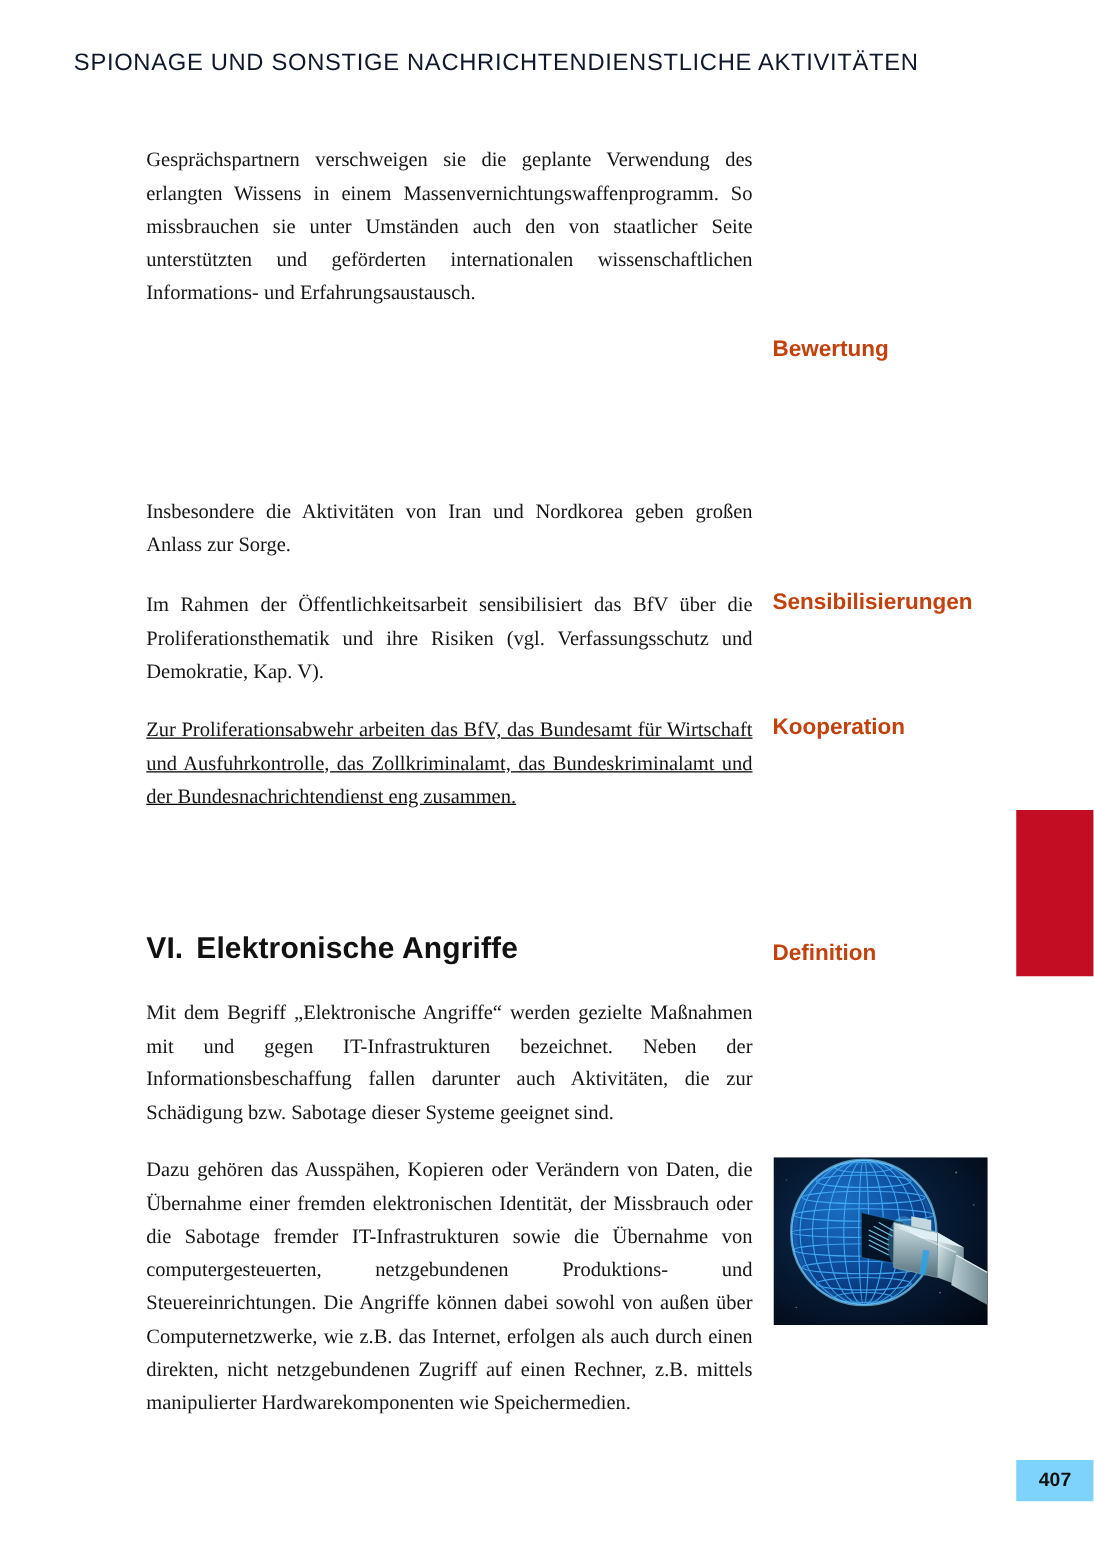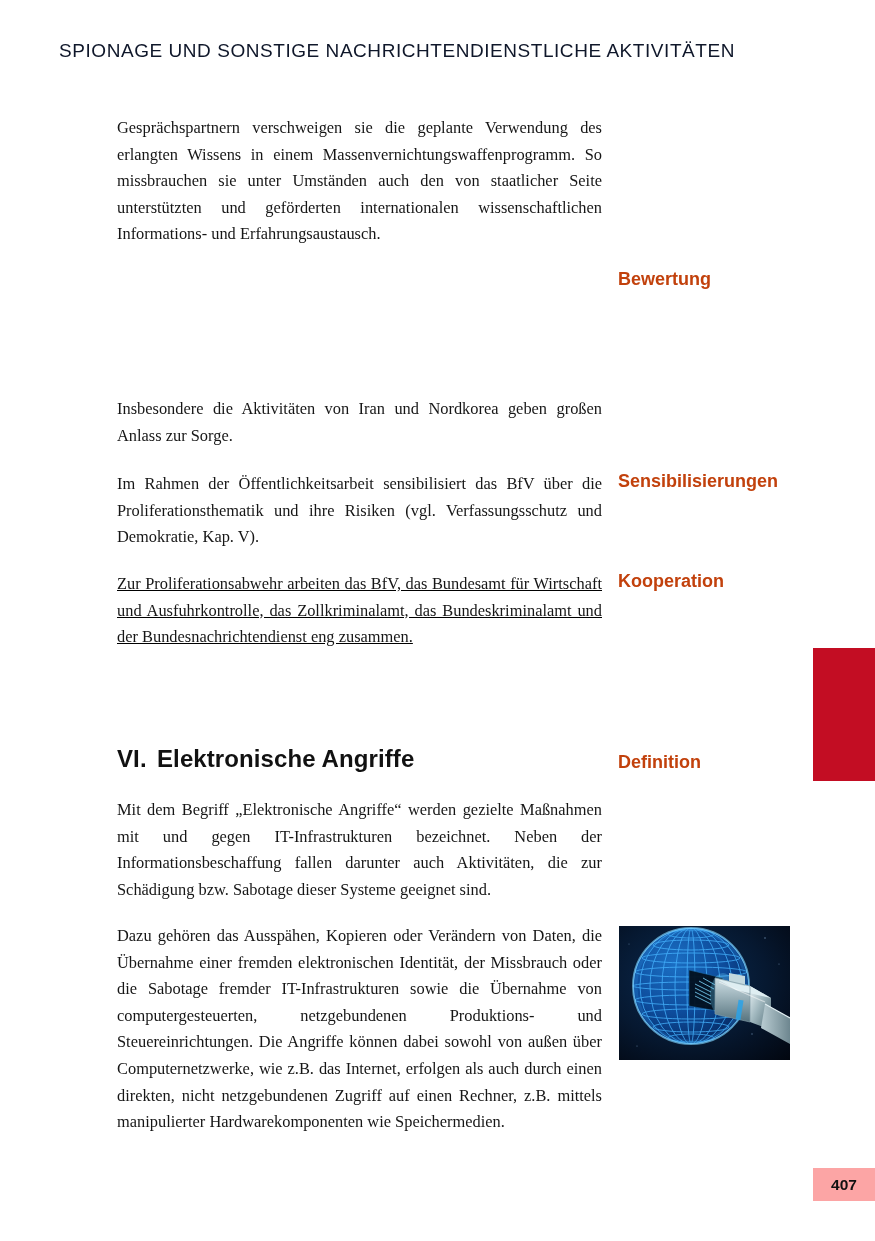--- a/index.html
+++ b/index.html
@@ -86,21 +86,21 @@
     background: #c30d23;
   }
 
   
   .page-number {
     position: absolute;
     left: 813px;
     top: 1168px;
     width: 62px;
     height: 33px;
-    background: #fca5a5;
+    background: #7dd3fc;
     display: flex;
     align-items: center;
     justify-content: center;
     font-family: "Liberation Sans", "DejaVu Sans", sans-serif;
     font-weight: bold;
     font-size: 15.5px;
     color: #111111;
   }
 
   

